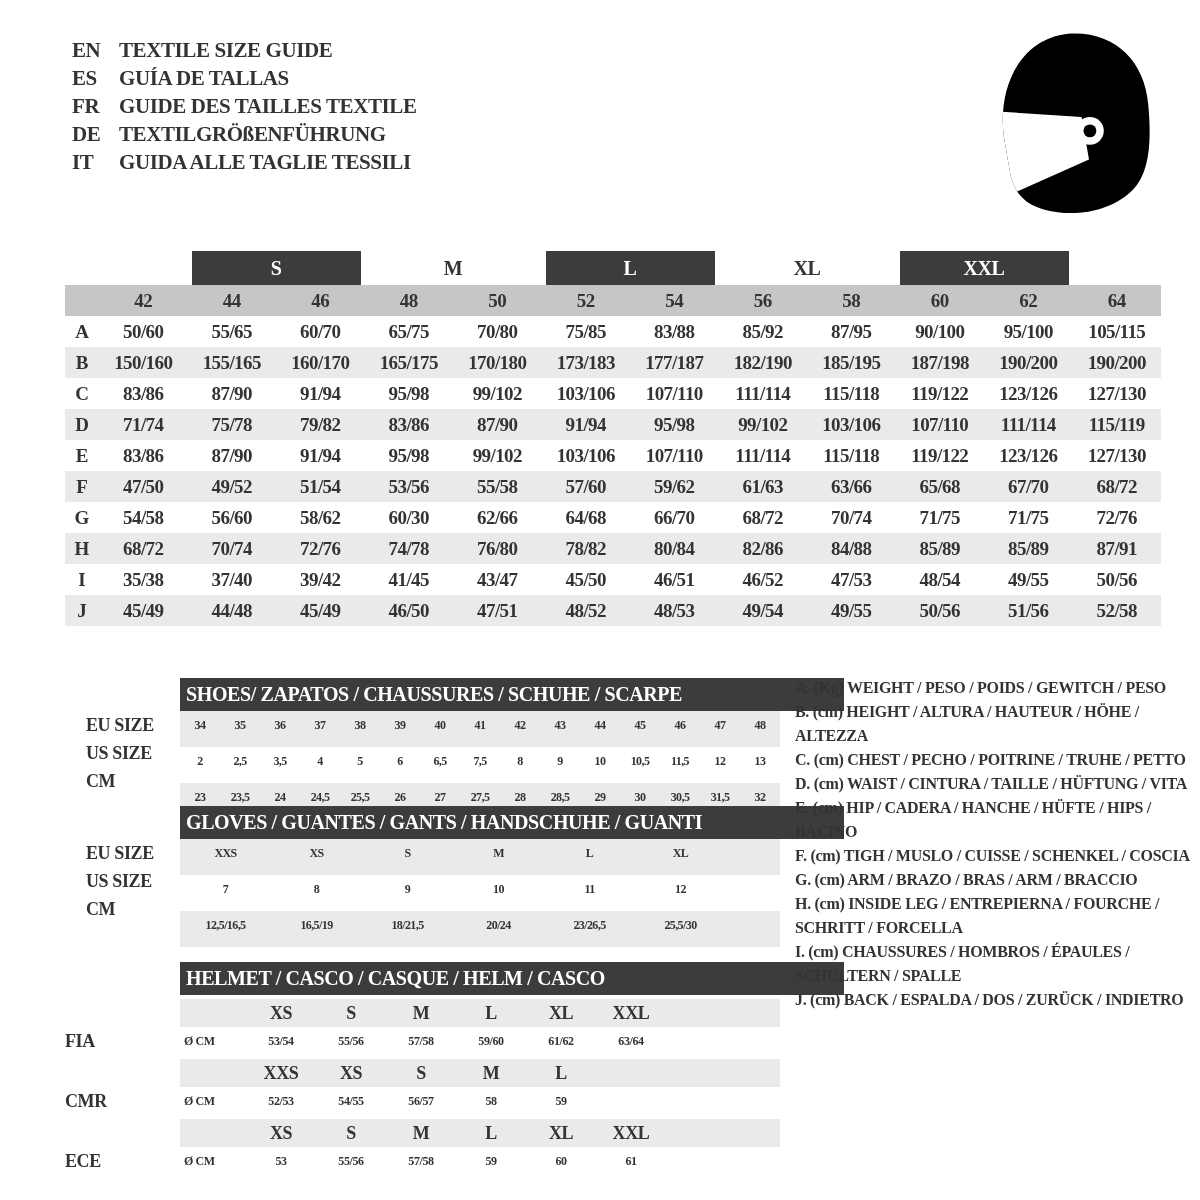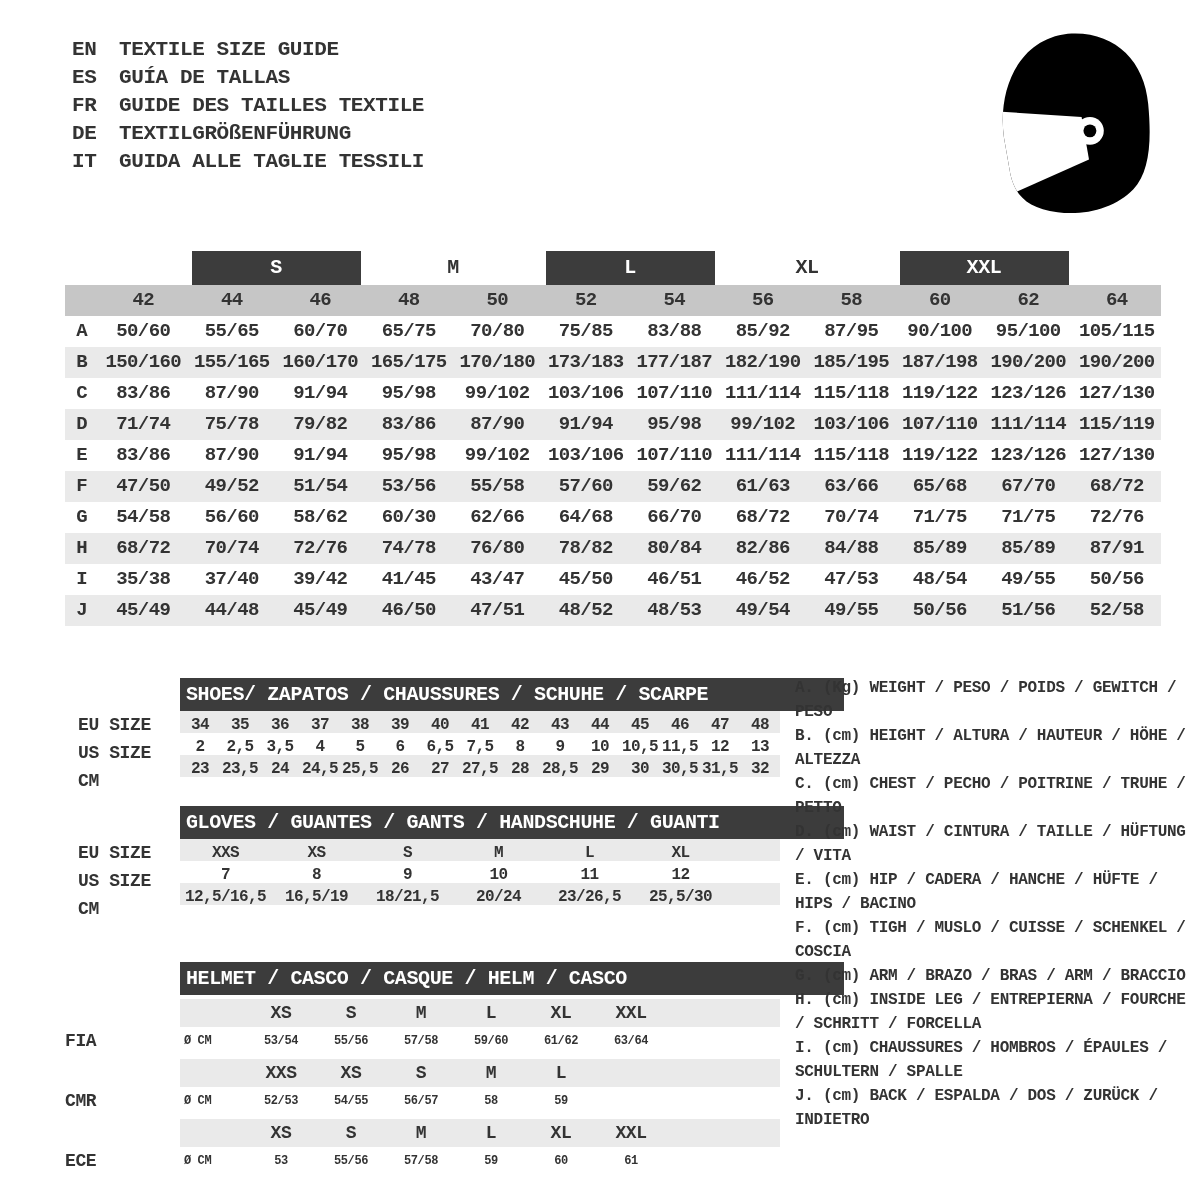--- a/index.html
+++ b/index.html
@@ -4,21 +4,21 @@
 <style>
   :root{
     --dark:#3c3c3c;
     --numbar:#c6c6c6;
     --stripe:#eaeaea;
     --text:#333333;
   }
   html,body{margin:0;padding:0;background:#fff;}
   .page{
     position:relative;width:1200px;height:1200px;background:#fff;overflow:hidden;
-    font-family:Liberation Mono, monospace;font-weight:bold;color:var(--text);
+    font-family:Liberation Serif, serif;font-weight:bold;color:var(--text);
   }
   
   .lang-list{position:absolute;left:72px;top:36px;}
   .lang-row{display:flex;font-size:21px;line-height:28px;letter-spacing:-0.4px;}
   .lang-code{width:47px;}
   
   .helmet-icon{position:absolute;left:978px;top:28px;}
   
   .textile-table{position:absolute;left:65px;top:251px;width:1096px;}
   .group-row{position:relative;height:34px;}
@@ -32,23 +32,23 @@
   
   .sub-section{position:absolute;left:65px;width:1100px;}
   #shoesSection{top:678px;}
   #glovesSection{top:806px;}
   #helmetSection{top:952px;margin-top:10px;}
   .sub-bar{
     margin-left:115px;width:664px;height:33px;line-height:33px;box-sizing:border-box;
     background:var(--dark);color:#fff;font-size:20px;padding-left:6px;letter-spacing:-0.4px;
   }
   .sub-labels{position:absolute;left:13px;top:33px;}
-  .sub-label{height:28px;line-height:28px;font-size:18px;letter-spacing:-0.4px;}
+  .sub-label{height:28px;line-height:28px;font-size:18px;letter-spacing:-0.4px;margin-left:8px;}
   .sub-rows{margin-left:115px;width:600px;}
-  .sub-row{display:flex;height:22px;line-height:28px;font-size:16px;}
+  .sub-row{display:flex;height:36px;line-height:28px;font-size:12px;}
   .sub-row:nth-child(odd){background:var(--stripe);}
   #glovesSection .cell{flex:0 0 91px;}
   
   .h-block{margin-top:4px;}
   .h-row{display:flex;}
   .h-gutter{flex:0 0 115px;font-size:18px;line-height:28px;letter-spacing:-0.4px;}
   .h-gray{display:flex;width:600px;height:28px;line-height:28px;background:var(--stripe);font-size:18px;}
   .h-vals{display:flex;width:600px;height:28px;line-height:28px;font-size:12px;}
   .h-unit{flex:0 0 62px;text-align:left;padding-left:4px;letter-spacing:-0.4px;}
   .h-cell{flex:0 0 70px;text-align:center;letter-spacing:-0.4px;}

